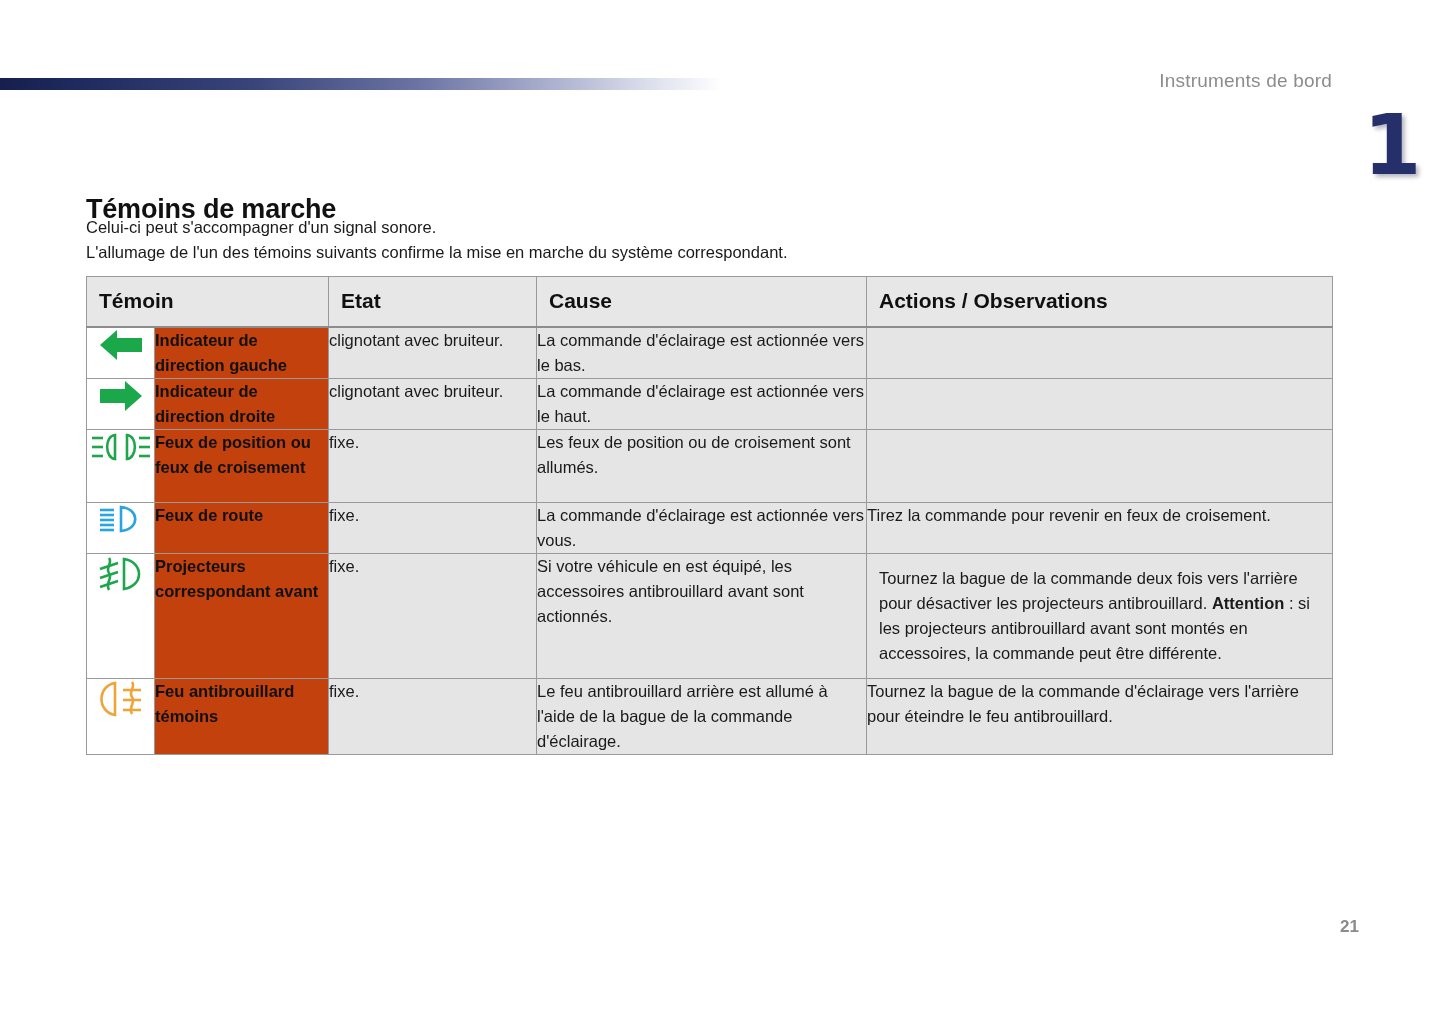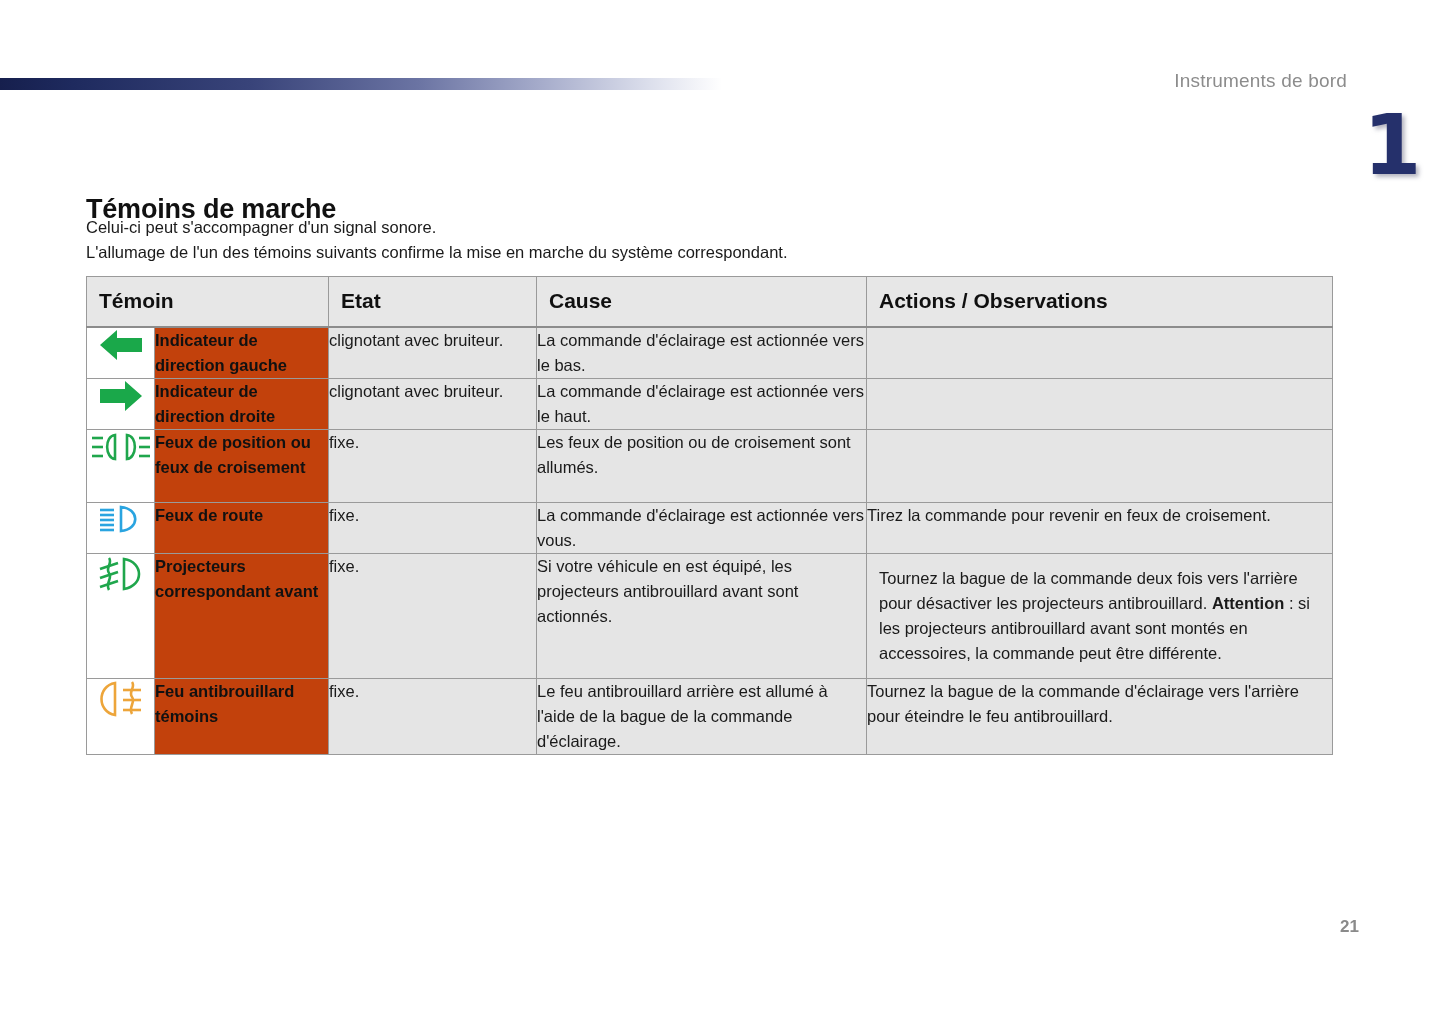--- a/index.html
+++ b/index.html
@@ -25,21 +25,21 @@
     width: 722px;
     height: 12px;
     background: linear-gradient(to right, #1a2456 0%, #1d2a5e 8%, #3b4madeup 8%, #424d80 40%, #8f97bb 66%, #c9cddf 82%, #ffffff 100%);
   }
   .top-rule {
     background: linear-gradient(to right, #161f4d 0%, #1e2a5e 10%, #39447a 35%, #6b74a3 58%, #a6accb 75%, #dcdfec 90%, #ffffff 100%);
   }
 
   .running-head {
     position: absolute;
-    right: 98px;
+    right: 113px;
     top: 70px;
     font-size: 19px;
     color: #8c8c8c;
     letter-spacing: 0.2px;
     white-space: nowrap;
   }
 
   
   .chapter-tab {
     position: absolute;
@@ -271,21 +271,21 @@
               <path d="M28 5 L28 35 C48 32 48 8 28 5 Z"></path>
               <line x1="4" y1="15" x2="22" y2="9"></line>
               <line x1="4" y1="24" x2="22" y2="18"></line>
               <line x1="4" y1="33" x2="22" y2="27"></line>
               <path d="M13 4 C17 9 9 14 13 19 C17 24 9 29 13 36"></path>
             </g>
           </svg>
         </td>
         <td class="name-cell">Projecteurs correspondant avant</td>
         <td class="text-cell">fixe.</td>
-        <td class="text-cell">Si votre véhicule en est équipé, les projecteurs antibrouillard avant sont actionnés.</td>
+        <td class="text-cell">Si votre véhicule en est équipé, les accessoires antibrouillard avant sont actionnés.</td>
         <td class="text-cell">
           <p>
             <span>Tournez la bague de la commande deux fois vers l'arrière pour désactiver les projecteurs antibrouillard. </span><b>Attention</b><span> : si les projecteurs antibrouillard avant sont montés en accessoires, la commande peut être différente.</span>
           </p>
         </td>
       </tr>
 
       <tr class="r6">
         <td class="icon-cell">
           <svg class="tell-icon" width="52" height="40" viewBox="0 0 52 40">

